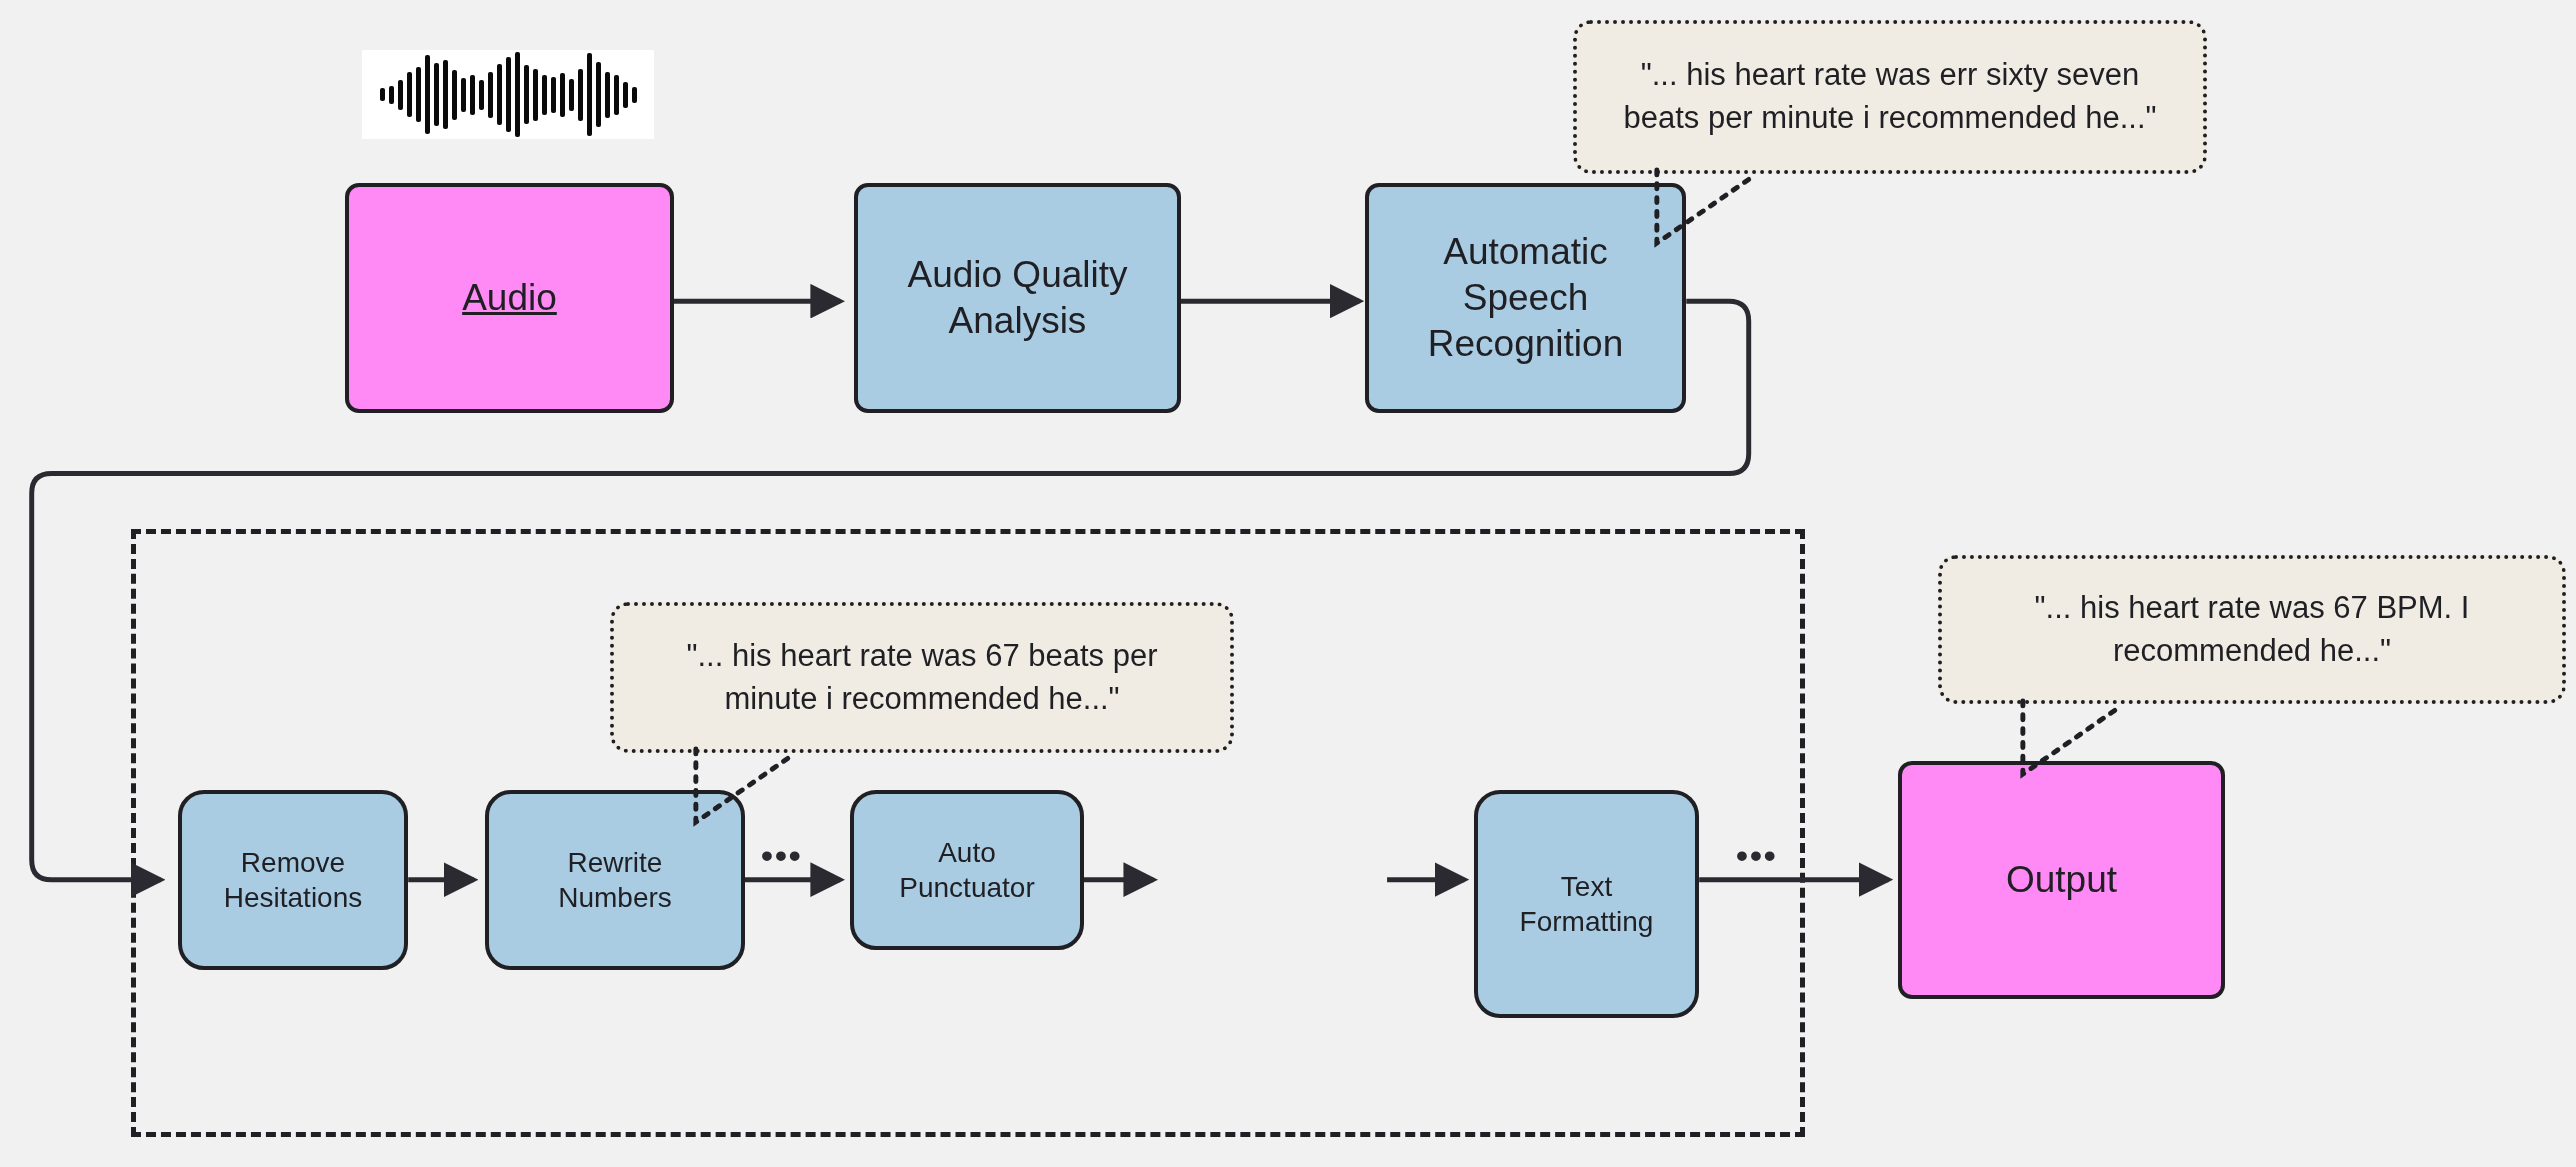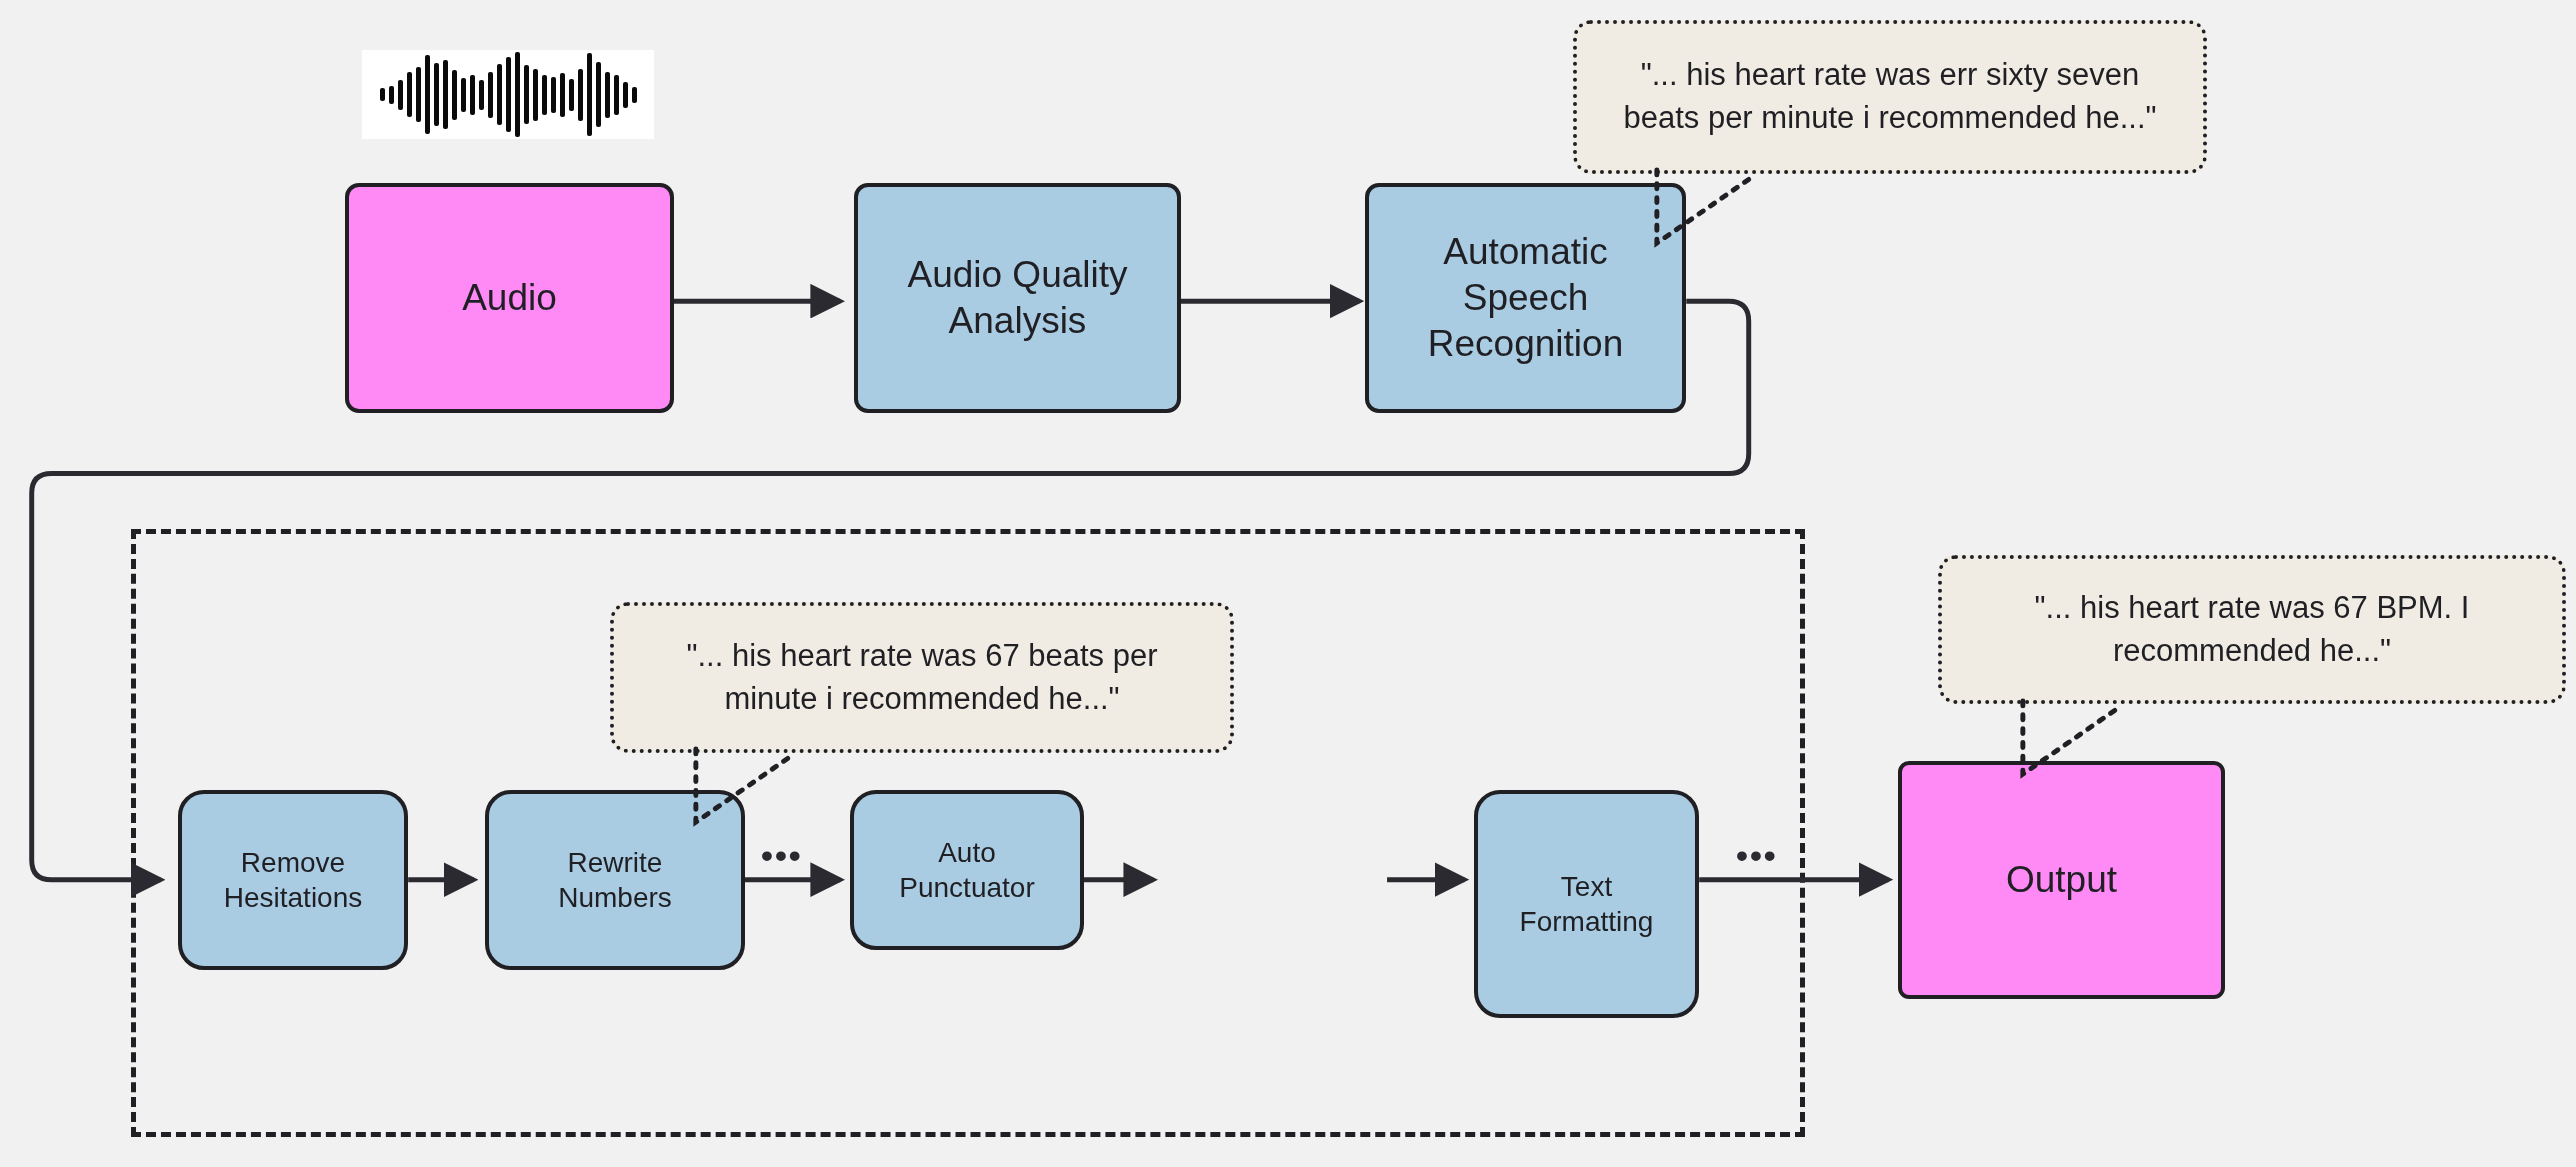--- a/index.html
+++ b/index.html
@@ -193,21 +193,21 @@
     <span style="height:32px"></span>
     <span style="height:52px"></span>
     <span style="height:83px"></span>
     <span style="height:65px"></span>
     <span style="height:46px"></span>
     <span style="height:40px"></span>
     <span style="height:26px"></span>
     <span style="height:16px"></span>
   </div>
 
-  <div class="node pink big" style="left:345px; top:183px; width:329px; height:230px;">
+  <div class="node pink big" style="left:345px; top:183px; width:329px; height:230px;text-decoration:underline;">
     <span class="node-label">Audio</span>
   </div>
 
   <div class="node blue big" style="left:854px; top:183px; width:327px; height:230px;">
     <span class="node-label">Audio Quality
 Analysis</span>
   </div>
 
   <div class="node blue big" style="left:1365px; top:183px; width:321px; height:230px;">
     <span class="node-label">Automatic
@@ -252,21 +252,21 @@
     <span class="node-label">Auto
 Punctuator</span>
   </div>
 
 
   <div class="node blue small" style="left:1474px; top:790px; width:225px; height:228px;">
     <span class="node-label">Text
 Formatting</span>
   </div>
 
-  <div class="node pink big" style="left:1898px; top:761px; width:327px; height:238px;border-radius:11px;">
+  <div class="node pink big" style="left:1898px; top:761px; width:327px; height:238px;">
     <span class="node-label">Output</span>
   </div>
 
   <div class="dots" style="left:761px; top:838px;">•••</div>
 
   <div class="dots" style="left:1736px; top:838px;">•••</div>
 
 </div>
 
 

